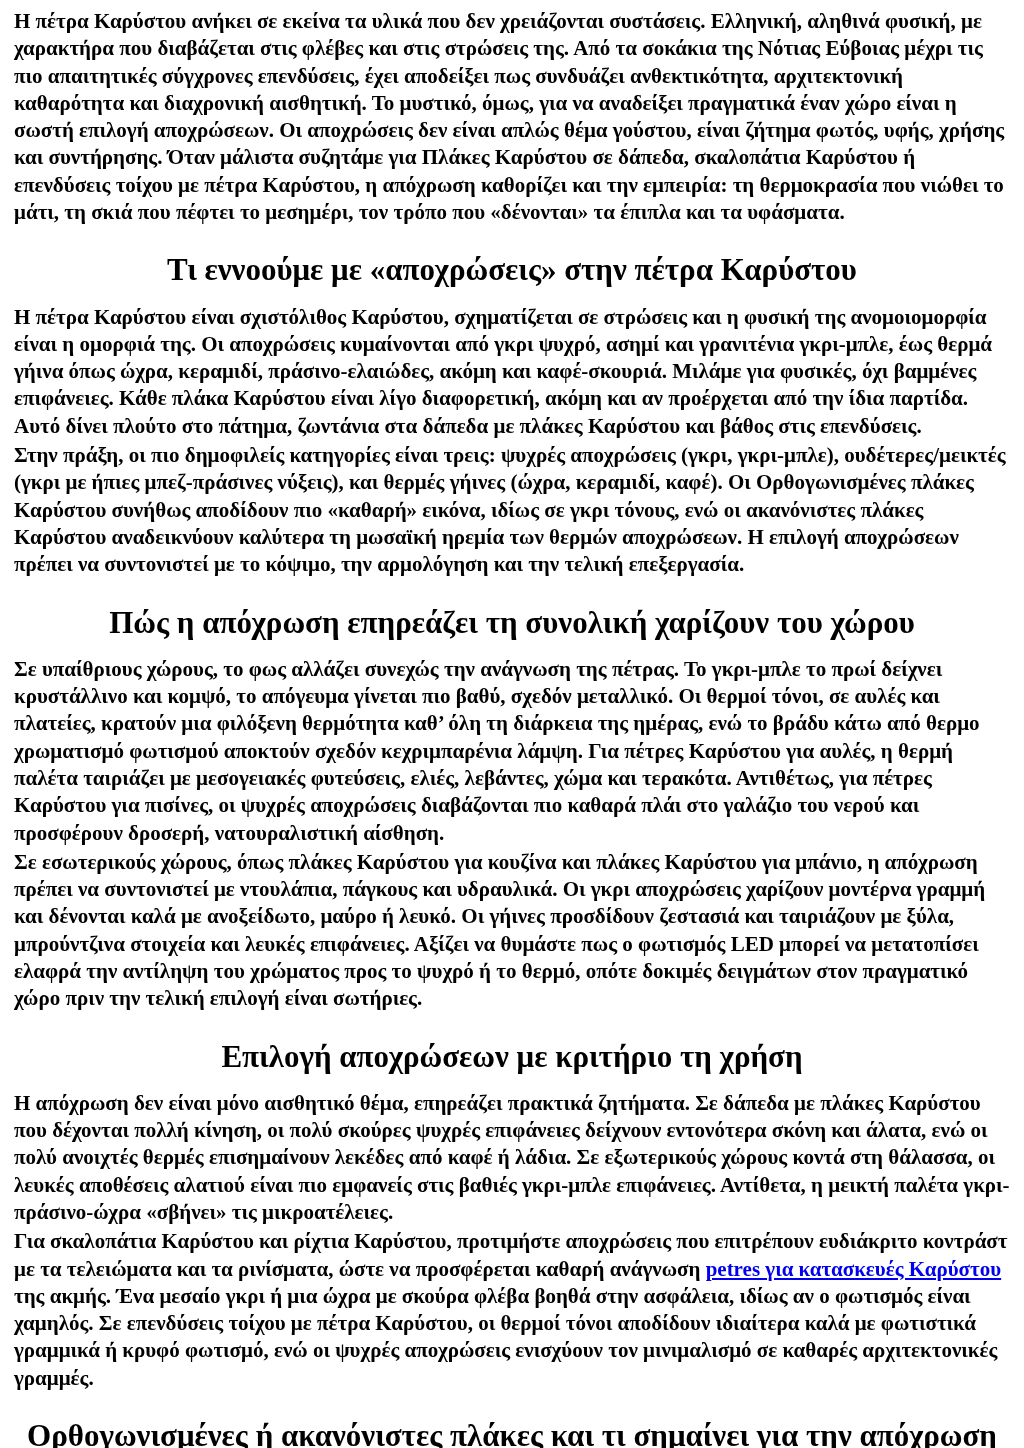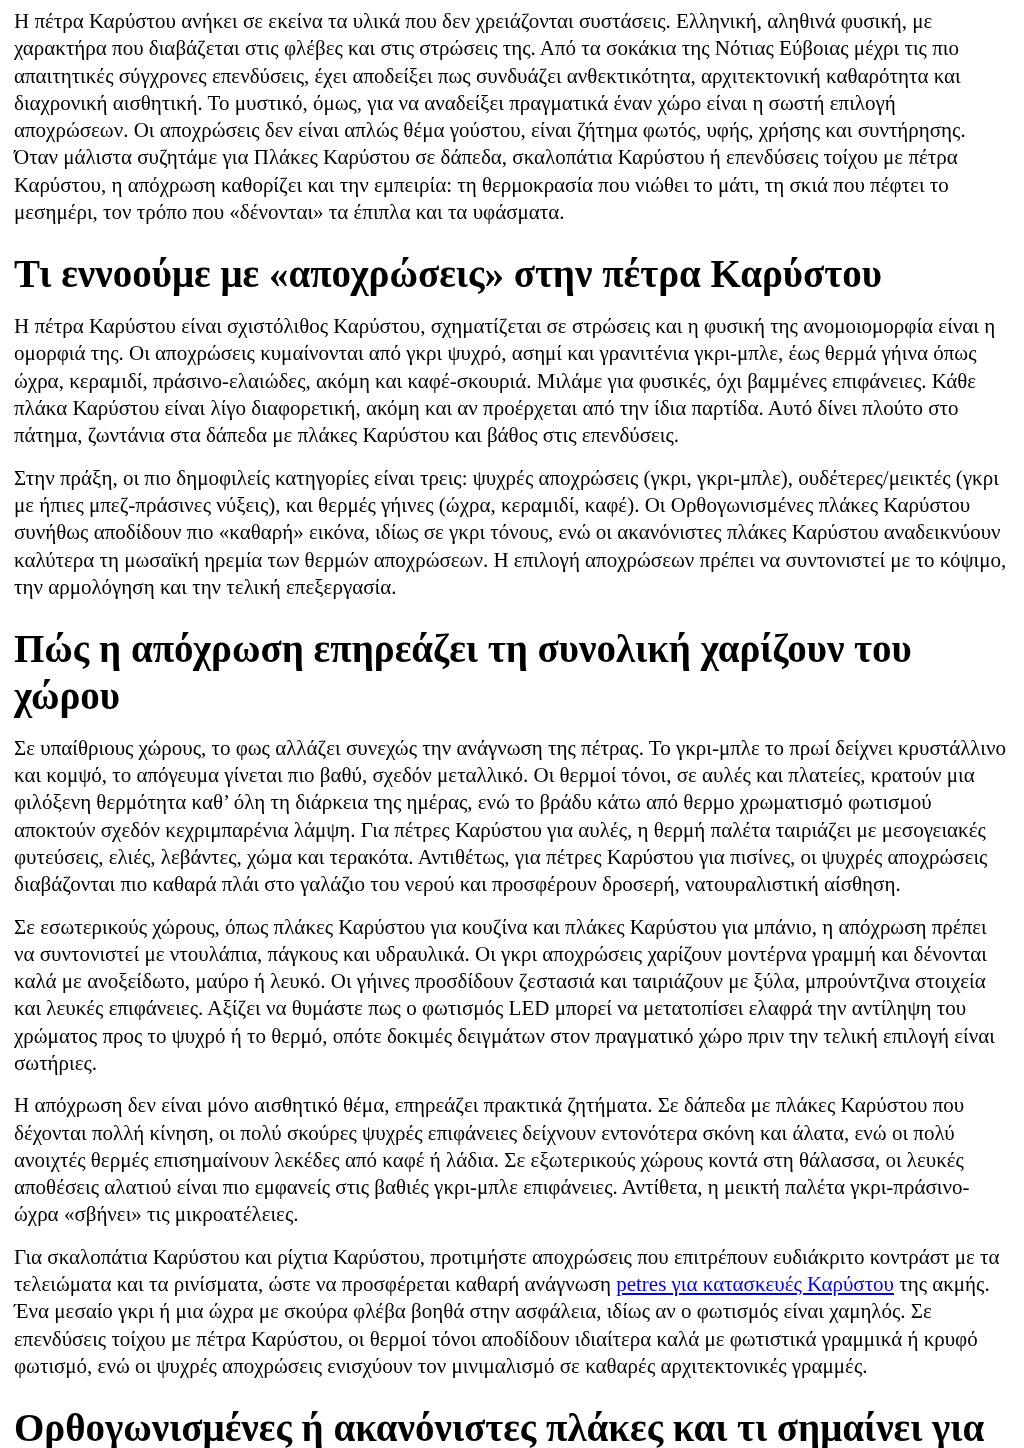--- a/index.html
+++ b/index.html
@@ -14,30 +14,32 @@
     font-family: "Liberation Serif", "DejaVu Serif", serif;
     font-size: 21px;
     line-height: 1.3;
     -webkit-font-smoothing: auto;
   }
   .page {
     padding: 8px 14px 10px 14px;
     box-sizing: border-box;
   }
   p.doc-paragraph {
-    margin: 15px 0;
+    margin: 2px 0;
+    font-weight: bold;
   }
   p.doc-paragraph:first-child {
     margin-top: 0;
   }
   h2.doc-heading {
-    font-size: 39px;
+    font-size: 31px;
     font-weight: bold;
     line-height: 1.2;
     margin: 25px 0 15px 0;
+    text-align: center;
   }
   a.doc-link {
     color: #0000EE;
     text-decoration: underline;
     cursor: pointer;
   }
 </style>
 </head>
 <body>
 
@@ -50,20 +52,21 @@
   <p class="doc-paragraph">Η πέτρα Καρύστου είναι σχιστόλιθος Καρύστου, σχηματίζεται σε στρώσεις και η φυσική της ανομοιομορφία είναι η ομορφιά της. Οι αποχρώσεις κυμαίνονται από γκρι ψυχρό, ασημί και γρανιτένια γκρι-μπλε, έως θερμά γήινα όπως ώχρα, κεραμιδί, πράσινο-ελαιώδες, ακόμη και καφέ-σκουριά. Μιλάμε για φυσικές, όχι βαμμένες επιφάνειες. Κάθε πλάκα Καρύστου είναι λίγο διαφορετική, ακόμη και αν προέρχεται από την ίδια παρτίδα. Αυτό δίνει πλούτο στο πάτημα, ζωντάνια στα δάπεδα με πλάκες Καρύστου και βάθος στις επενδύσεις.</p>
 
   <p class="doc-paragraph">Στην πράξη, οι πιο δημοφιλείς κατηγορίες είναι τρεις: ψυχρές αποχρώσεις (γκρι, γκρι-μπλε), ουδέτερες/μεικτές (γκρι με ήπιες μπεζ-πράσινες νύξεις), και θερμές γήινες (ώχρα, κεραμιδί, καφέ). Οι Ορθογωνισμένες πλάκες Καρύστου συνήθως αποδίδουν πιο «καθαρή» εικόνα, ιδίως σε γκρι τόνους, ενώ οι ακανόνιστες πλάκες Καρύστου αναδεικνύουν καλύτερα τη μωσαϊκή ηρεμία των θερμών αποχρώσεων. Η επιλογή αποχρώσεων πρέπει να συντονιστεί με το κόψιμο, την αρμολόγηση και την τελική επεξεργασία.</p>
 
   <h2 class="doc-heading">Πώς η απόχρωση επηρεάζει τη συνολική χαρίζουν του χώρου</h2>
 
   <p class="doc-paragraph">Σε υπαίθριους χώρους, το φως αλλάζει συνεχώς την ανάγνωση της πέτρας. Το γκρι-μπλε το πρωί δείχνει κρυστάλλινο και κομψό, το απόγευμα γίνεται πιο βαθύ, σχεδόν μεταλλικό. Οι θερμοί τόνοι, σε αυλές και πλατείες, κρατούν μια φιλόξενη θερμότητα καθ’ όλη τη διάρκεια της ημέρας, ενώ το βράδυ κάτω από θερμο χρωματισμό φωτισμού αποκτούν σχεδόν κεχριμπαρένια λάμψη. Για πέτρες Καρύστου για αυλές, η θερμή παλέτα ταιριάζει με μεσογειακές φυτεύσεις, ελιές, λεβάντες, χώμα και τερακότα. Αντιθέτως, για πέτρες Καρύστου για πισίνες, οι ψυχρές αποχρώσεις διαβάζονται πιο καθαρά πλάι στο γαλάζιο του νερού και προσφέρουν δροσερή, νατουραλιστική αίσθηση.</p>
 
   <p class="doc-paragraph">Σε εσωτερικούς χώρους, όπως πλάκες Καρύστου για κουζίνα και πλάκες Καρύστου για μπάνιο, η απόχρωση πρέπει να συντονιστεί με ντουλάπια, πάγκους και υδραυλικά. Οι γκρι αποχρώσεις χαρίζουν μοντέρνα γραμμή και δένονται καλά με ανοξείδωτο, μαύρο ή λευκό. Οι γήινες προσδίδουν ζεστασιά και ταιριάζουν με ξύλα, μπρούντζινα στοιχεία και λευκές επιφάνειες. Αξίζει να θυμάστε πως ο φωτισμός LED μπορεί να μετατοπίσει ελαφρά την αντίληψη του χρώματος προς το ψυχρό ή το θερμό, οπότε δοκιμές δειγμάτων στον πραγματικό χώρο πριν την τελική επιλογή είναι σωτήριες.</p>
 
+  <h2 class="doc-heading">Επιλογή αποχρώσεων με κριτήριο τη χρήση</h2>
 
   <p class="doc-paragraph">Η απόχρωση δεν είναι μόνο αισθητικό θέμα, επηρεάζει πρακτικά ζητήματα. Σε δάπεδα με πλάκες Καρύστου που δέχονται πολλή κίνηση, οι πολύ σκούρες ψυχρές επιφάνειες δείχνουν εντονότερα σκόνη και άλατα, ενώ οι πολύ ανοιχτές θερμές επισημαίνουν λεκέδες από καφέ ή λάδια. Σε εξωτερικούς χώρους κοντά στη θάλασσα, οι λευκές αποθέσεις αλατιού είναι πιο εμφανείς στις βαθιές γκρι-μπλε επιφάνειες. Αντίθετα, η μεικτή παλέτα γκρι-πράσινο-ώχρα «σβήνει» τις μικροατέλειες.</p>
 
   <p class="doc-paragraph"><span>Για σκαλοπάτια Καρύστου και ρίχτια Καρύστου, προτιμήστε αποχρώσεις που επιτρέπουν ευδιάκριτο κοντράστ με τα τελειώματα και τα ρινίσματα, ώστε να προσφέρεται καθαρή ανάγνωση </span><a href="#" class="doc-link" style="color: rgb(0, 0, 238);">petres για κατασκευές Καρύστου</a><span> της ακμής. Ένα μεσαίο γκρι ή μια ώχρα με σκούρα φλέβα βοηθά στην ασφάλεια, ιδίως αν ο φωτισμός είναι χαμηλός. Σε επενδύσεις τοίχου με πέτρα Καρύστου, οι θερμοί τόνοι αποδίδουν ιδιαίτερα καλά με φωτιστικά γραμμικά ή κρυφό φωτισμό, ενώ οι ψυχρές αποχρώσεις ενισχύουν τον μινιμαλισμό σε καθαρές αρχιτεκτονικές γραμμές.</span></p>
 
   <h2 class="doc-heading">Ορθογωνισμένες ή ακανόνιστες πλάκες και τι σημαίνει για την απόχρωση</h2>
 
   <p class="doc-paragraph">Η Ορθογωνισμένη πετρα καρυστου δίνει γεωμετρική πειθαρχία. Σε γκρι τόνους, προβάλλει σύγχρονο χαρακτήρα, ιδανικό για αυλές με γραμμικά παρτέρια, πισίνες με ευθείες ακμές και πλατώματα που φιλοξενούν έπιπλα σύγχρονου σχεδιασμού. Οι ορθογωνισμένες πλάκες Καρύστου διευκολύνουν ομοιόμορφες αρμολόγησεις και επιτρέπουν πιο στενούς αρμούς, οπότε η απόχρωση της πέτρας παραμένει κυρίαρχη.</p>
 
 </div>

